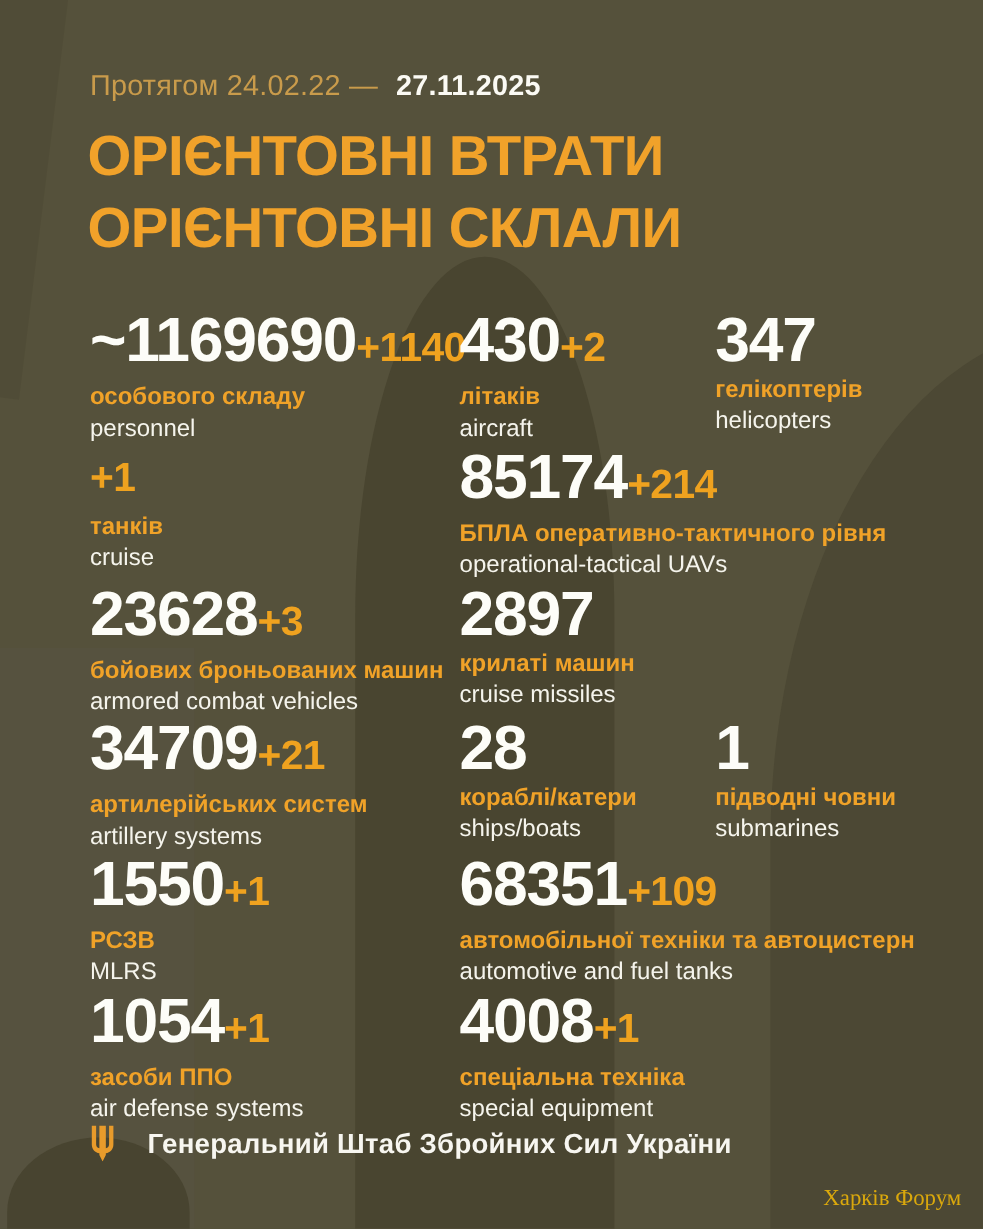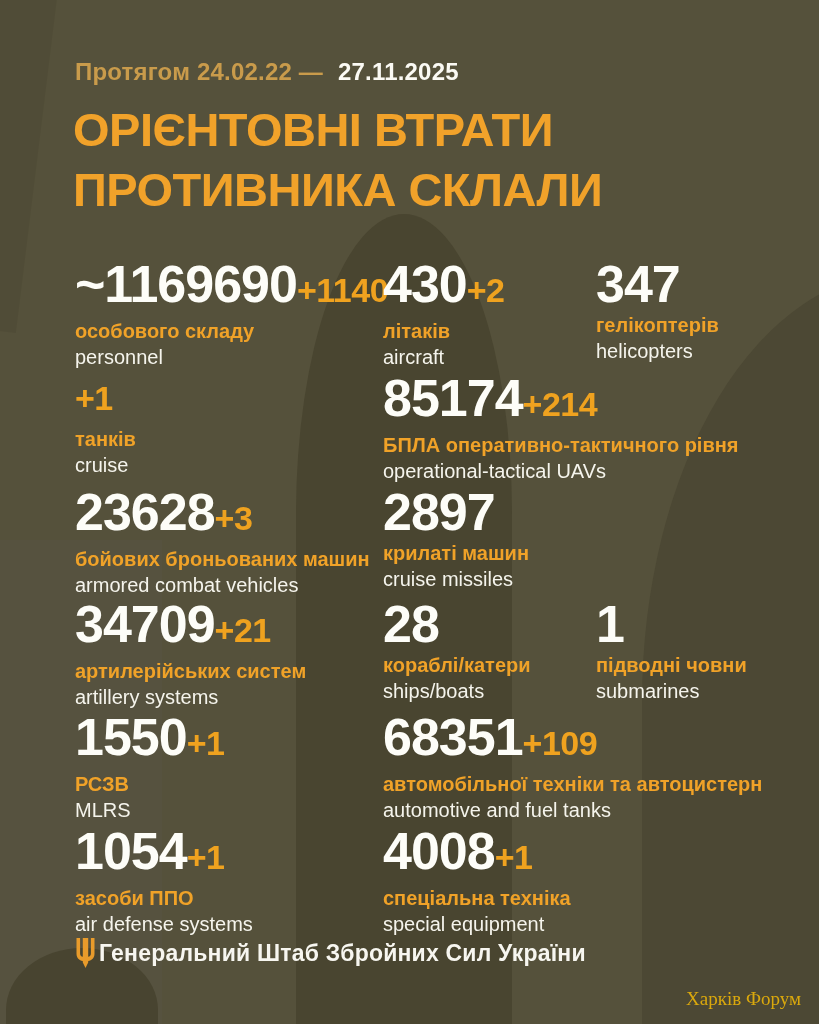--- a/index.html
+++ b/index.html
@@ -37,21 +37,21 @@
     left:-34px;top:-30px;width:72px;height:360px;
     background:#4C4834;opacity:.55;
     transform:rotate(7deg);
   }
   
   .content{position:absolute;inset:0;z-index:1;}
   .date-line{
     position:absolute;left:75px;top:58px;
     font-size:24px;letter-spacing:.2px;
   }
-  .date-prefix{color:#C99B4B;font-weight:700;}
+  .date-prefix{color:#C99B4B;font-weight:400;}
   .date-value{color:#FBFAF4;font-weight:700;margin-left:8px;}
   .page-title{
     position:absolute;left:73px;top:100px;
     color:#F1A22A;font-size:47px;font-weight:800;
     line-height:60px;letter-spacing:-.5px;
   }
   
   .stat{position:absolute;}
   .c1{left:75px;}
   .c2{left:383px;}
@@ -64,21 +64,21 @@
   .r6{top:825px;}
   .num-line{display:flex;align-items:baseline;line-height:52px;white-space:nowrap;}
   .num{color:#FDFDF8;font-size:52px;font-weight:700;letter-spacing:-1px;}
   .delta{color:#EFA21F;font-size:34px;font-weight:700;letter-spacing:-.5px;}
   .delta:empty{display:none;}
   .lbl-uk{margin-top:2px;color:#F0A228;font-size:20px;font-weight:700;line-height:26px;white-space:nowrap;}
   .lbl-en{color:#F5F4EC;font-size:20px;font-weight:400;line-height:26px;white-space:nowrap;}
   
   .footer{
     position:absolute;left:75px;top:938px;
-    display:flex;align-items:center;gap:3px;
+    display:flex;align-items:center;gap:27px;
   }
   .trident{width:21px;height:30px;flex:0 0 auto;}
   .trident path{fill:#E89B2B;}
   .footer-text{color:#F7F6F0;font-size:23px;font-weight:600;letter-spacing:.2px;white-space:nowrap;}
   .watermark{
     position:absolute;right:18px;top:988px;
     font-family:"Liberation Serif",serif;
     font-size:19px;color:#eab308;opacity:.9;white-space:nowrap;
   }
 </style>
@@ -95,21 +95,21 @@
 
 <div class="content">
 
   <div class="date-line">
     <span class="date-prefix">Протягом 24.02.22 —</span>
     <span class="date-value">27.11.2025</span>
   </div>
 
   <div class="page-title">
     <div>ОРІЄНТОВНІ ВТРАТИ</div>
-    <div>ПРОТИВНИКА СКЛАЛИ</div>
+    <div>ОРІЄНТОВНІ СКЛАЛИ</div>
   </div>
 
   <div class="stat r1 c1">
     <div class="num-line">
         <span class="num">~1169690</span>
         <span class="delta">+1140</span>
       </div>
     <div class="lbl-uk">особового складу</div>
     <div class="lbl-en">personnel</div>
   </div>

